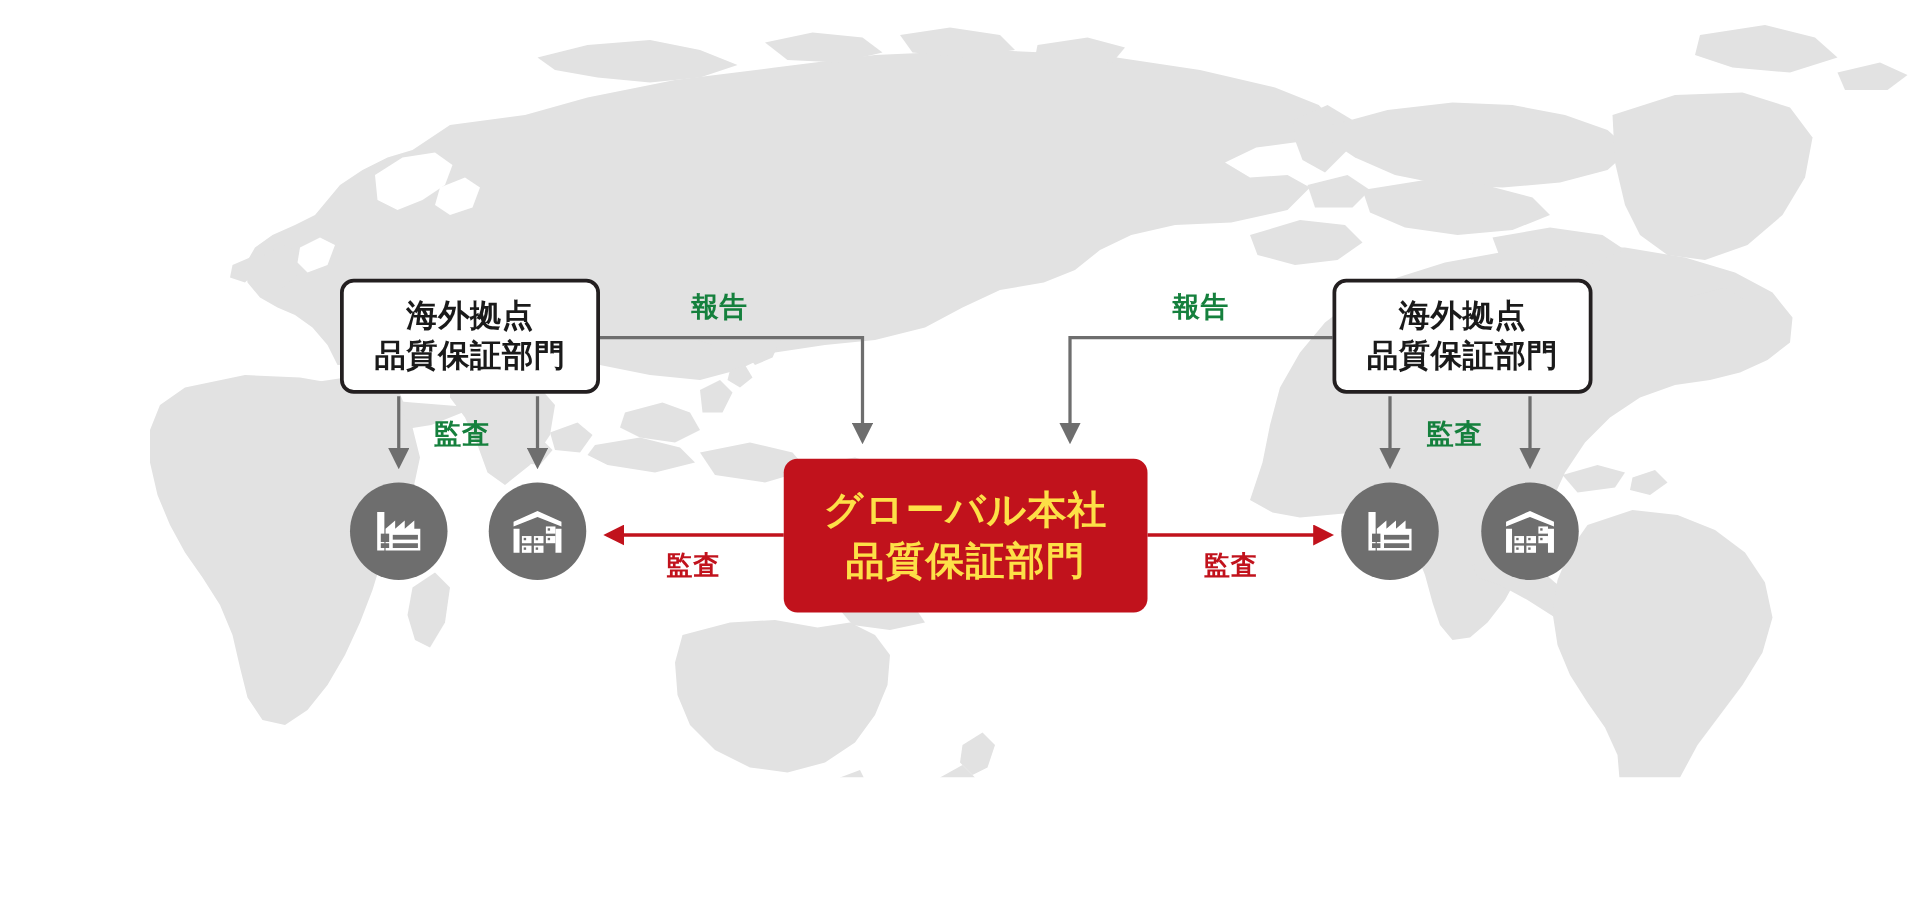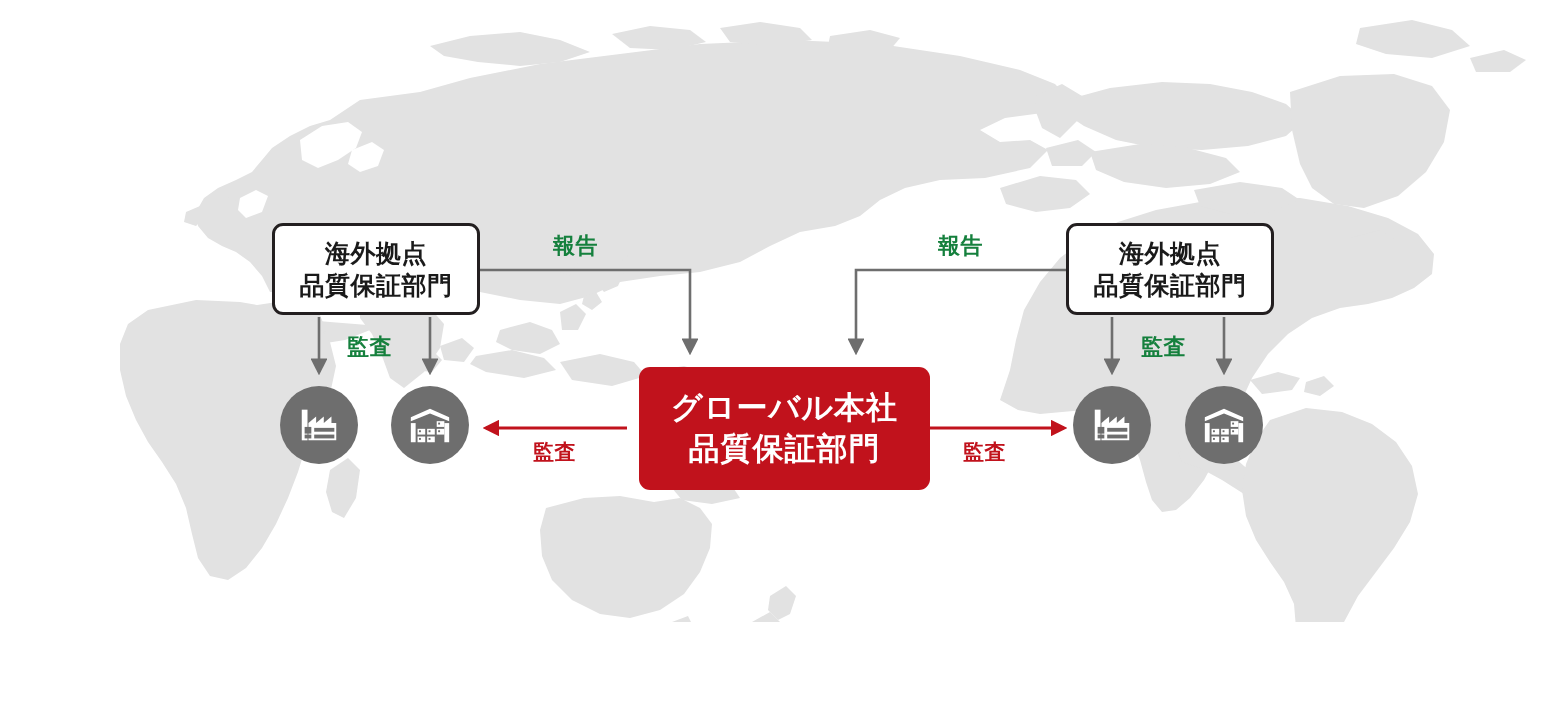--- a/index.html
+++ b/index.html
@@ -52,25 +52,24 @@
   .branch-box .ln{display:block;}
   #branch-left{ left:272px; top:223px; }
   #branch-right{ left:1066px; top:223px; }
 
   .hq-box{
     left:627px; top:367px;
     width:291px;
     height:123px;
     background:#C1121C;
     border-radius:11px;
-    color:#ffffff;
+    color:#fde047;
     font-size:31px;
     font-weight:700;
     letter-spacing:1px;
-    margin-left:12px;
   }
 
   
   .icon-circle{
     position:absolute;
     width:78px;
     height:78px;
     border-radius:50%;
     background:#6E6E6E;
     display:flex;

